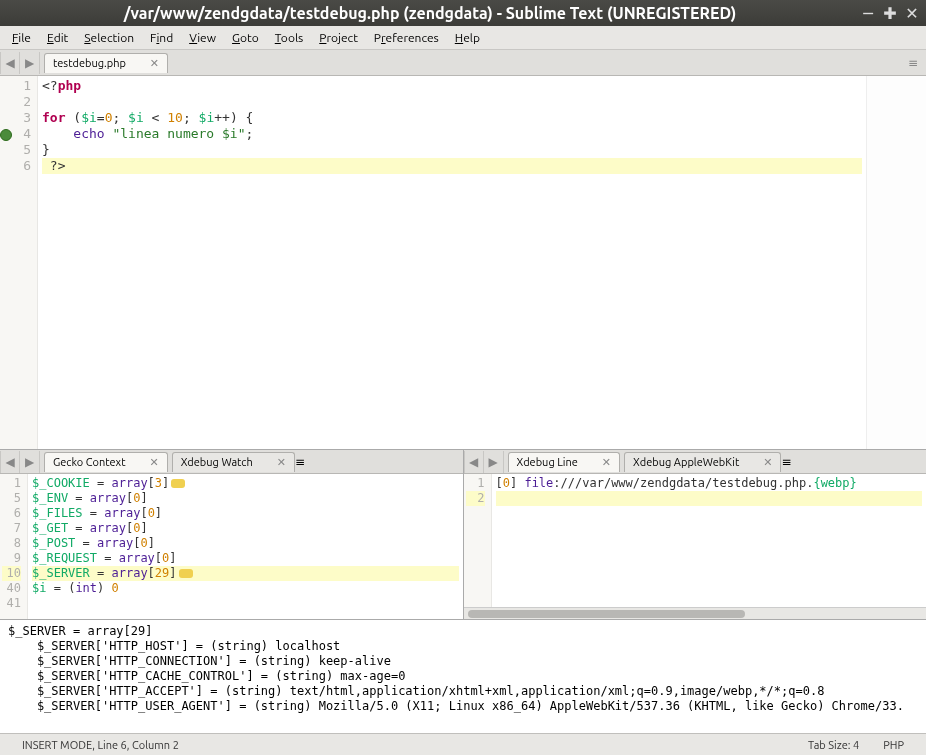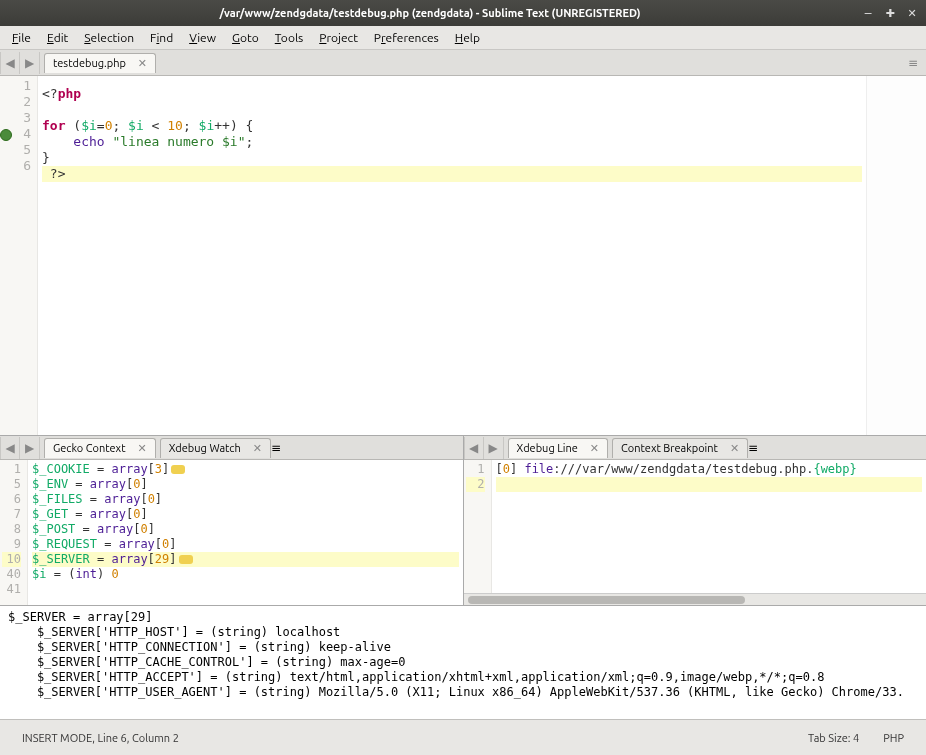--- a/index.html
+++ b/index.html
@@ -14,21 +14,21 @@
   flex-direction: column;
 }
 .titlebar {
   height: 26px;
   background: linear-gradient(#4a4a46, #3c3c38);
   color: #fff;
   display: flex;
   align-items: center;
   padding: 0 6px;
   font-weight: bold;
-  font-size: 11px;
+  font-size: 16px;
 }
 .titlebar .title { flex: 1; text-align: center; }
 .titlebar .winbtn { width: 16px; height: 16px; margin-left: 6px; display: flex; align-items: center; justify-content: center; cursor: pointer; color: #ddd; }
 .menubar {
   height: 24px;
   background: #e8e7e4;
   border-bottom: 1px solid #c8c7c4;
   display: flex;
   align-items: center;
   padding: 0 4px;
@@ -52,21 +52,21 @@
 .tabnav:first-child { border-left: 1px solid #c8c7c4; }
 .tab {
   background: #f8f7f4;
   border: 1px solid #b0afac;
   border-bottom: none;
   border-radius: 3px 3px 0 0;
   padding: 3px 8px;
   margin-left: 4px;
   display: flex;
   align-items: center;
-  gap: 12px;
+  gap: 24px;
   font-size: 11px;
 }
 .tab .close { color: #888; cursor: pointer; font-size: 11px; }
 .tabbar .spacer { flex: 1; }
 .tabbar .menu-icon { width: 20px; text-align: center; color: #888; cursor: pointer; padding-right: 6px; }
 .editor {
   flex: 1;
   display: flex;
   background: #fff;
   font-family: "DejaVu Sans Mono", "Consolas", monospace;
@@ -91,21 +91,20 @@
   width: 10px; height: 10px;
   background: #4b8b3b;
   border-radius: 50%;
   border: 1px solid #2d6b1b;
 }
 .code {
   flex: 1;
   padding: 2px 4px;
   line-height: 16px;
   white-space: pre;
-  margin-top: 8px;
 }
 .code .line { height: 16px; }
 .kw { color: #b00050; font-weight: bold; }
 .var { color: #1a6; }
 .num { color: #d08000; }
 .str { color: #2a7a2a; }
 .op { color: #333; }
 .fn { color: #4c1d95; }
 .minimap {
   width: 60px;
@@ -164,21 +163,21 @@
   border-top: 1px solid #ccc;
 }
 .hscroll .thumb {
   height: 8px;
   width: 60%;
   background: #b8b7b4;
   border-radius: 4px;
   margin: 2px 0 0 4px;
 }
 .statusbar {
-  height: 36px;
+  height: 22px;
   background: #e8e7e4;
   border-top: 1px solid #c0bfbc;
   display: flex;
   align-items: center;
   padding: 0 10px;
   font-size: 11px;
   color: #333;
 }
 .statusbar .spacer { flex: 1; }
 .statusbar span { padding: 0 12px; }
@@ -264,21 +263,21 @@
   </div>
   <div class="panel-col">
     <div class="panel-tabbar">
       <div class="tabnav">◀</div>
       <div class="tabnav">▶</div>
       <div class="tab">
         <span>Xdebug Line</span>
         <span class="close">✕</span>
       </div>
       <div class="tab" style="background:#e8e7e4">
-        <span>Context Breakpoint</span>
+        <span>Xdebug AppleWebKit</span>
         <span class="close">✕</span>
       </div>
       <div class="spacer"></div>
       <div class="menu-icon">≡</div>
     </div>
     <div class="panel-body">
       <div class="panel-gutter" id="stk-gutter">
           <div class="ln">1</div>
           <div class="ln line-hl">2</div>
         </div>

